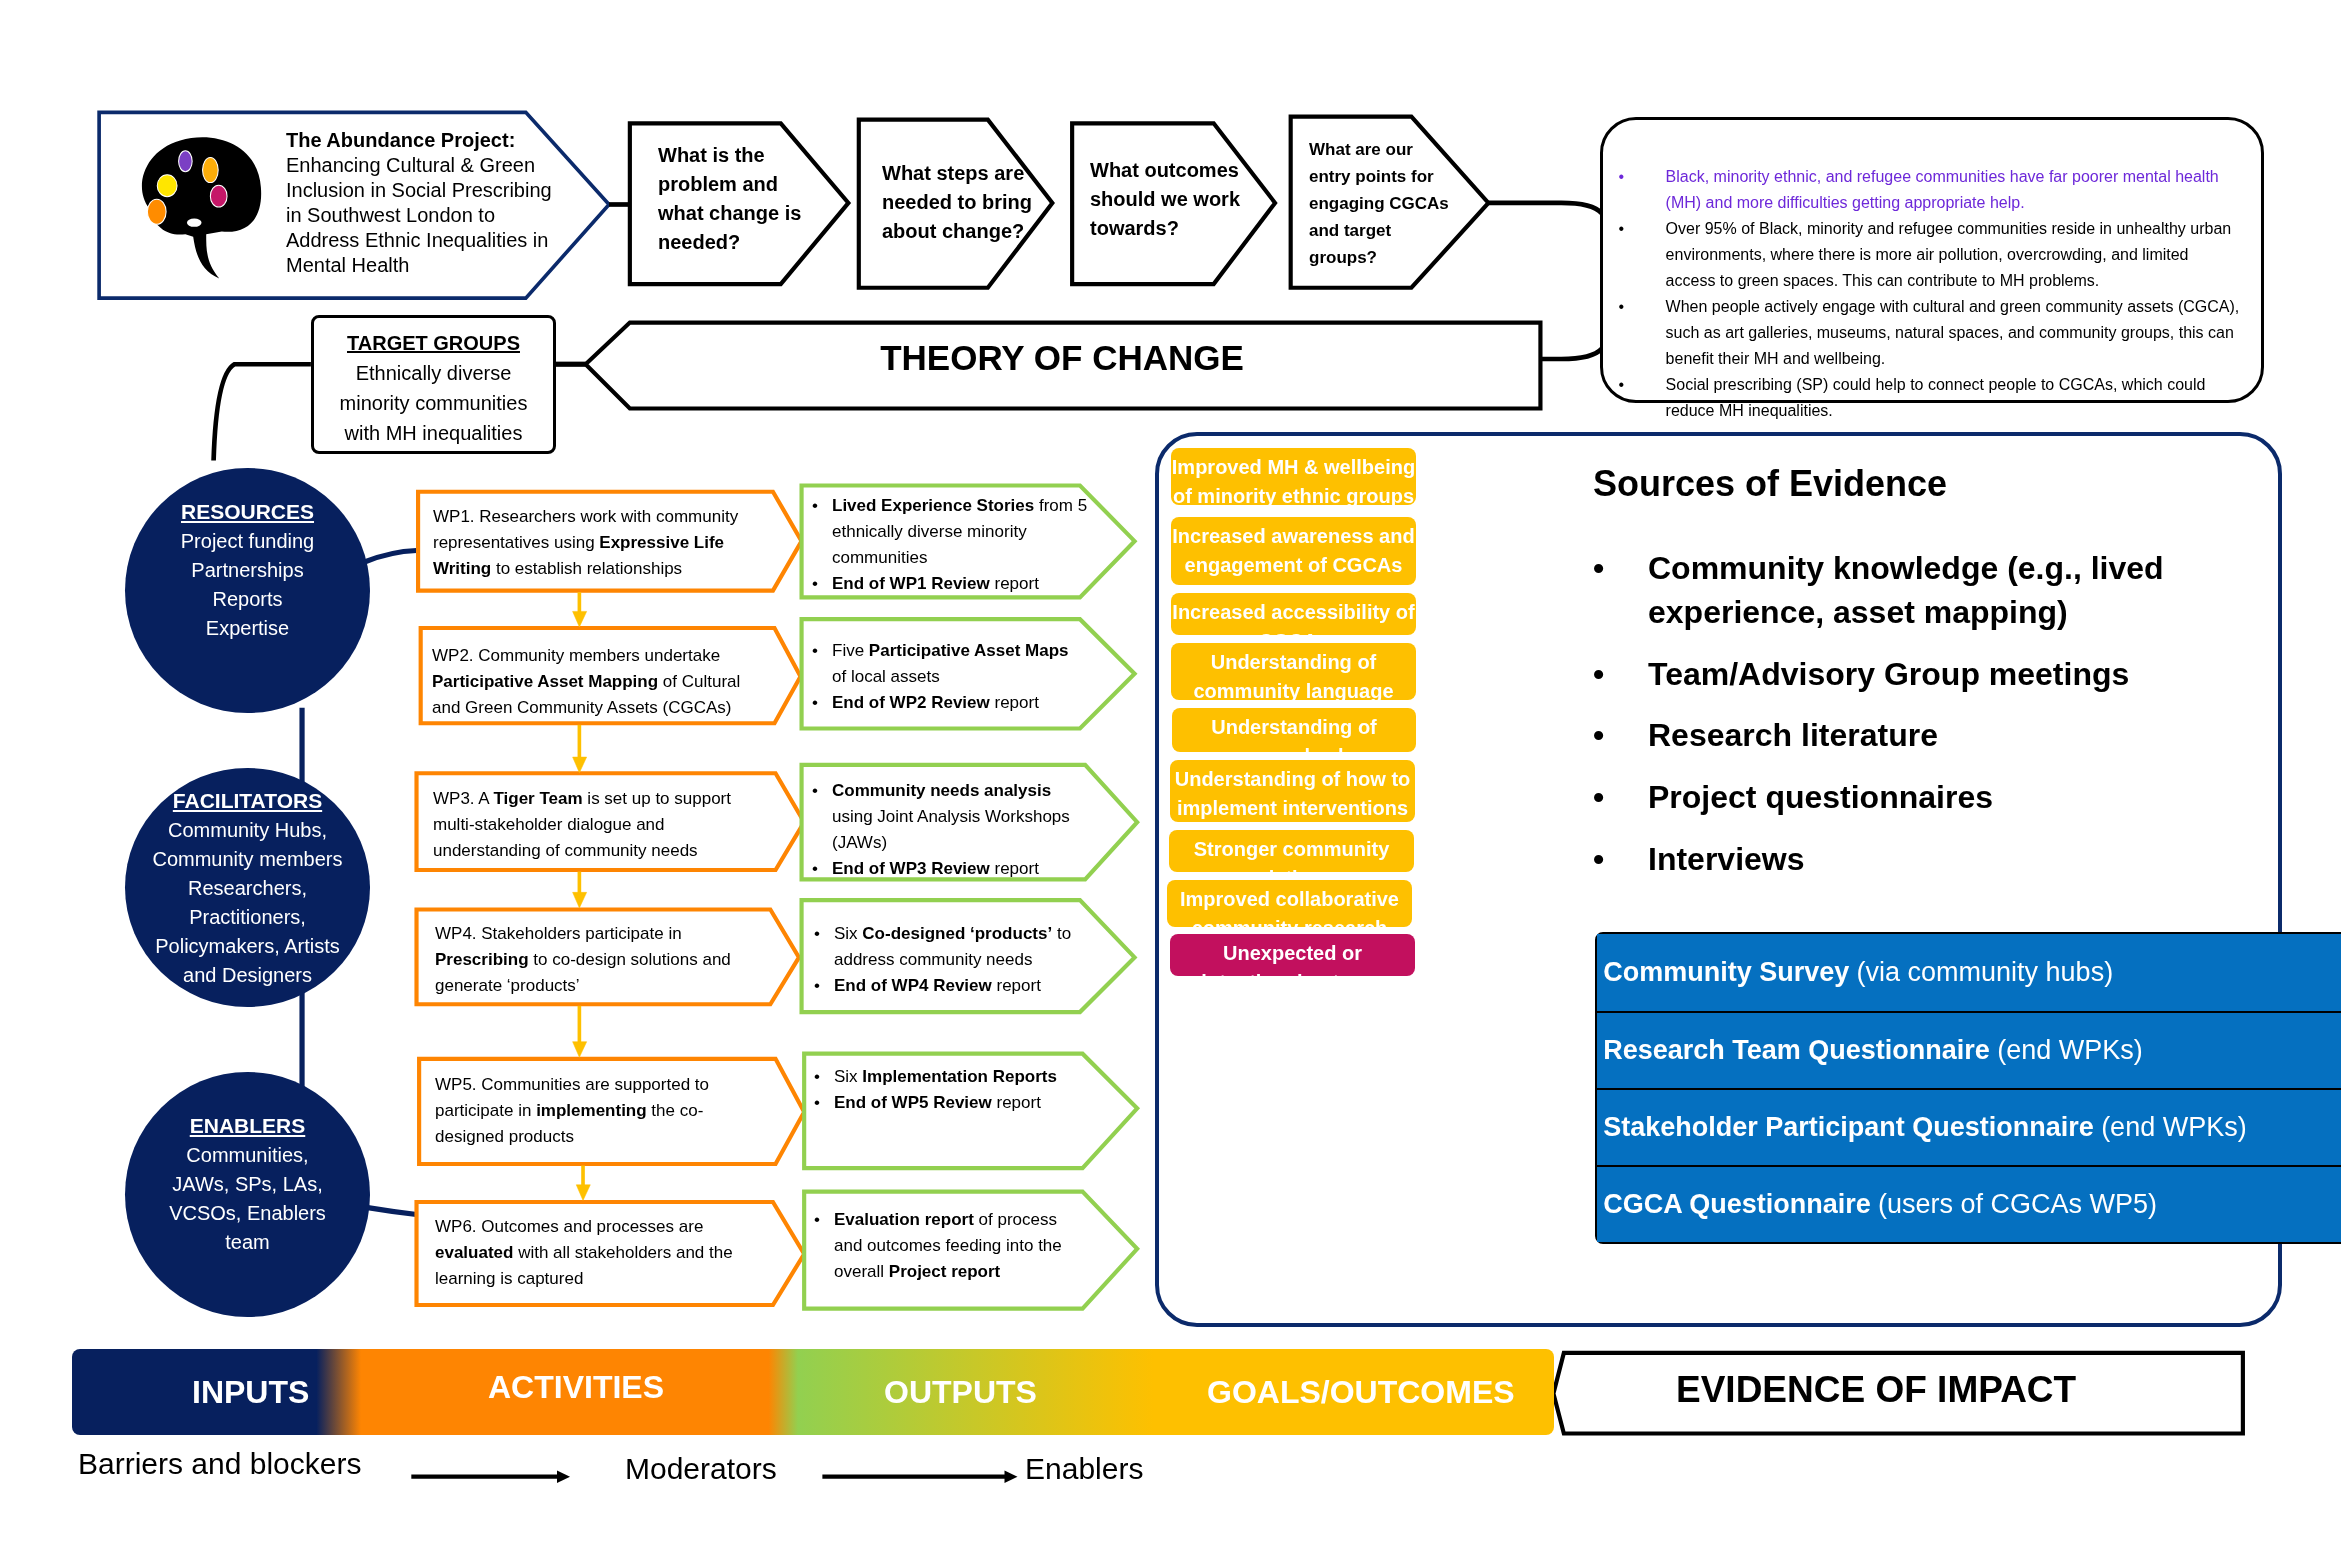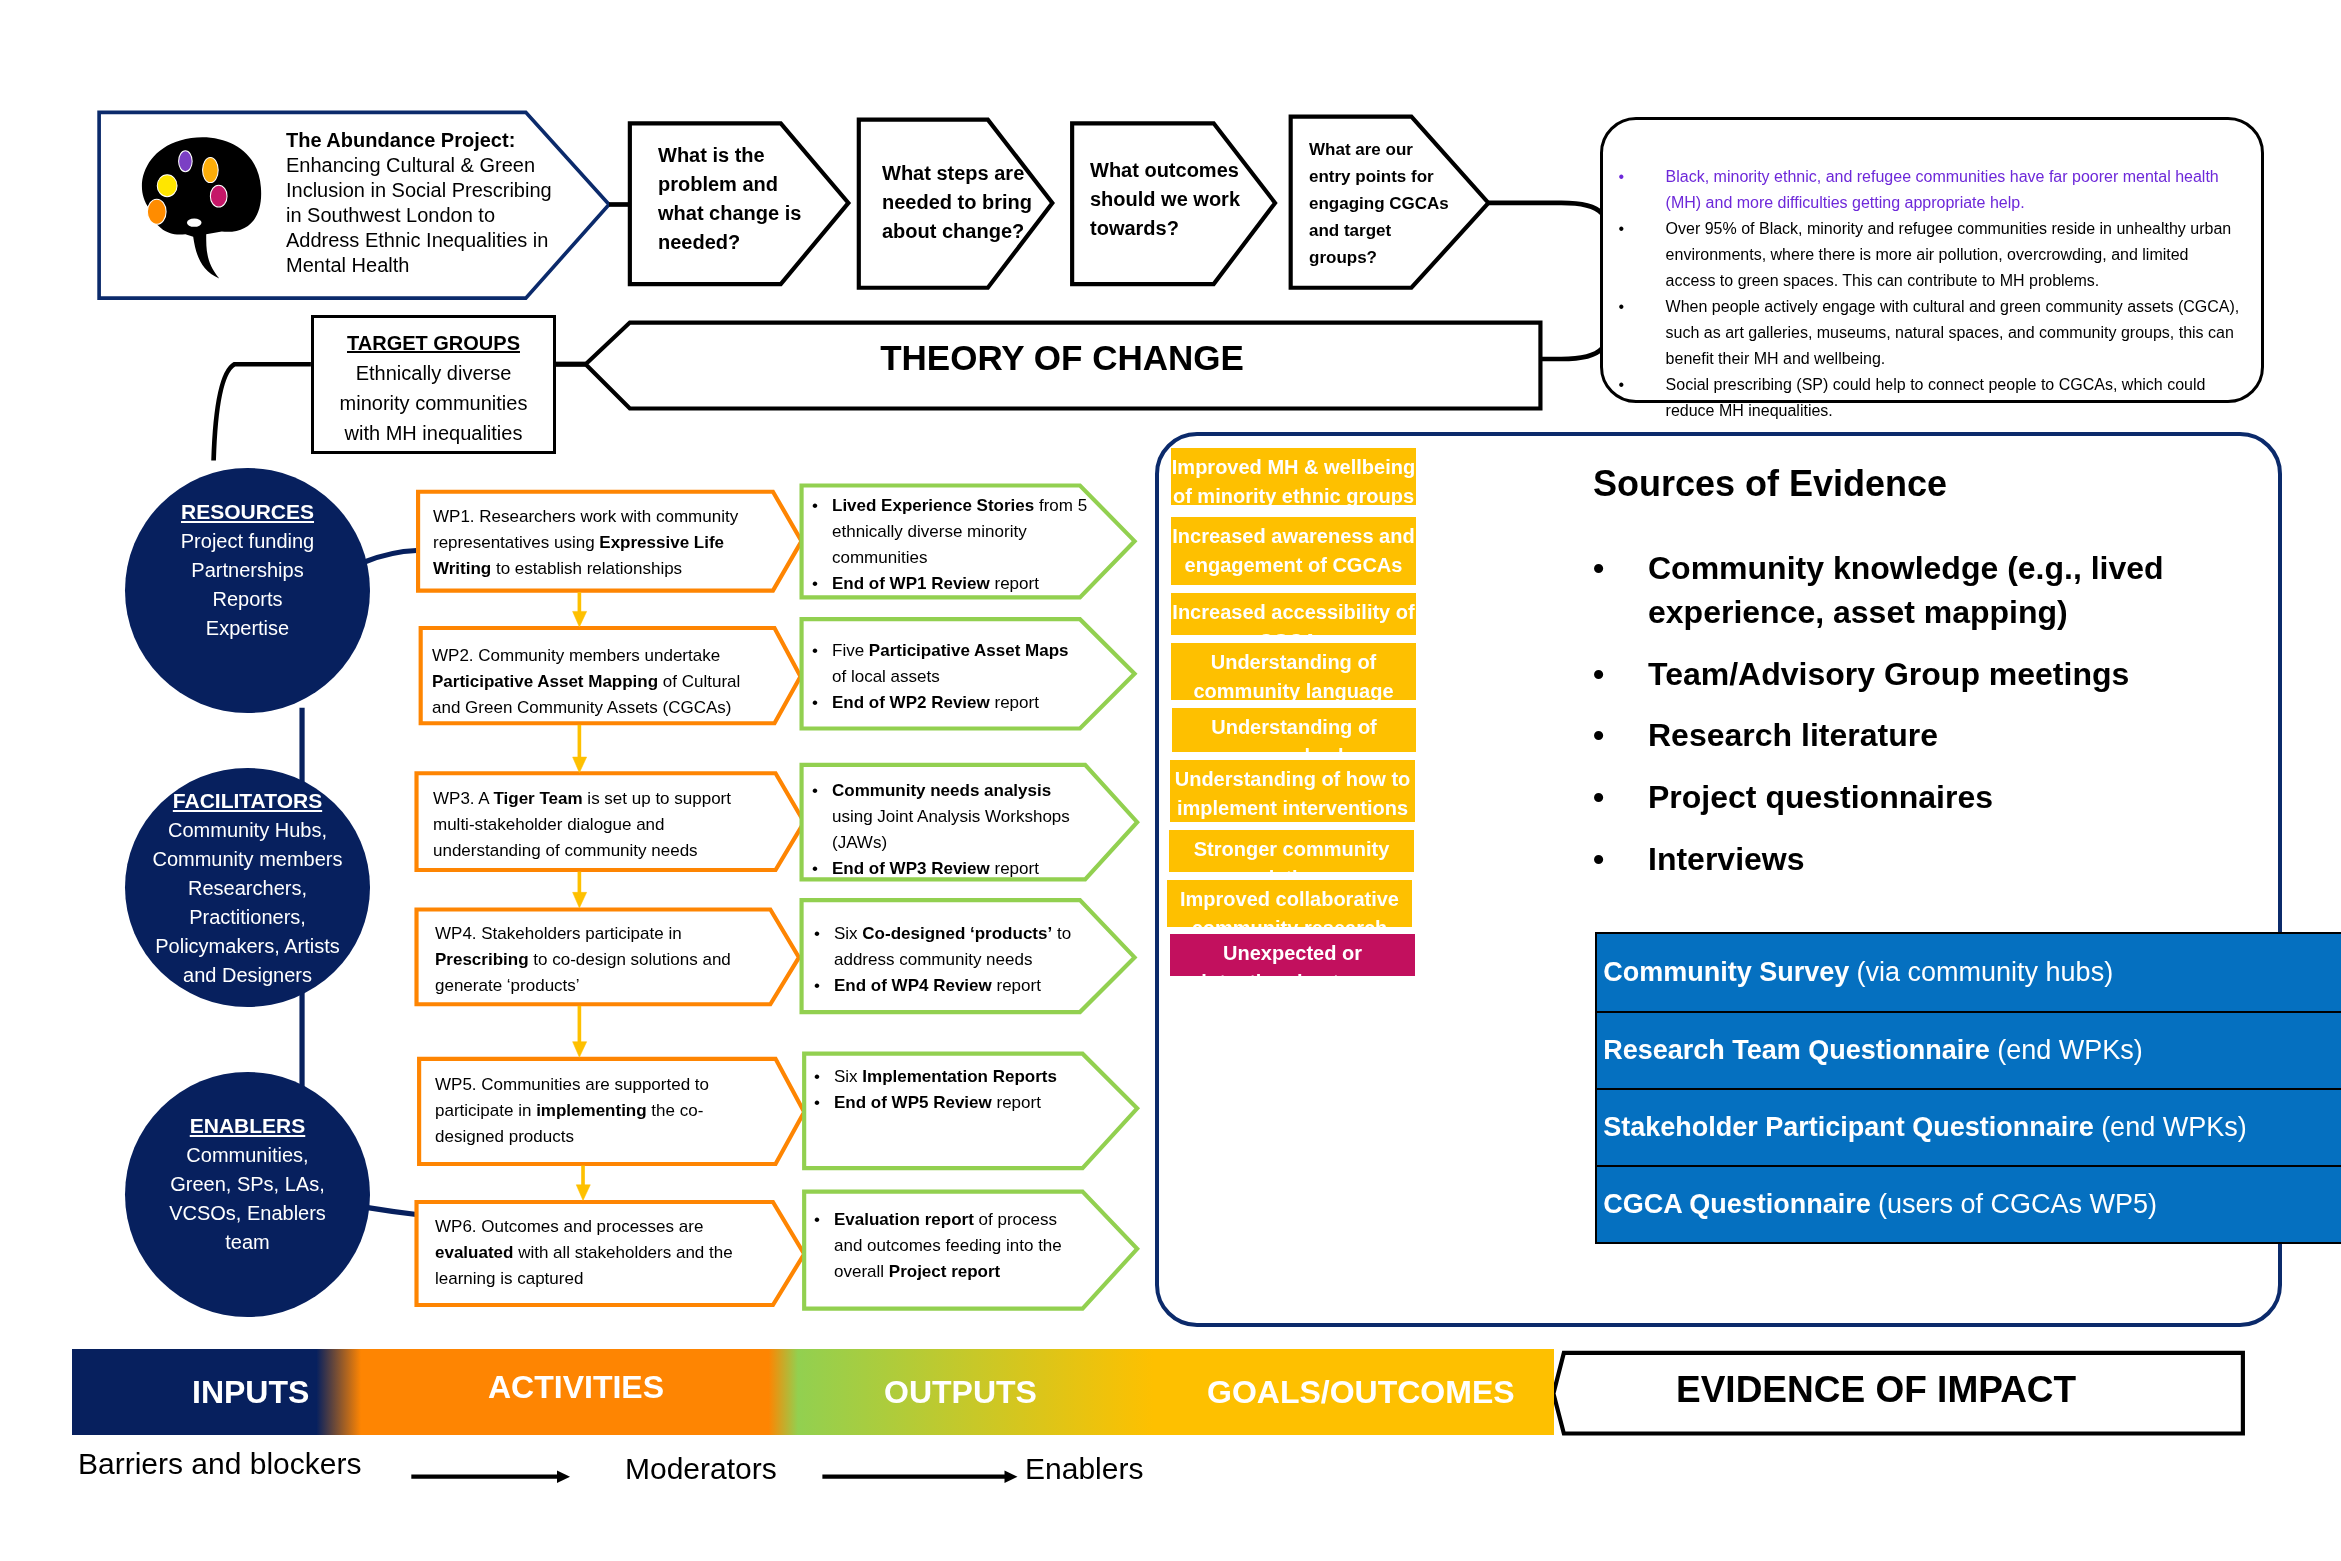--- a/index.html
+++ b/index.html
@@ -1,17 +1,17 @@
 <!DOCTYPE html>
 <html style="font-size:8.3px"><head>
 <meta charset="utf-8">
 <style>
   html,body{margin:0;padding:0;background:#fff;}
   body{width:2342px;height:1561px;position:relative;overflow:hidden;font-family:"Liberation Sans","DejaVu Sans",sans-serif;color:#000;}
-  .abs{position:absolute;box-sizing:border-box;}
+  .abs{position:absolute;box-sizing:border-box;border-radius:8px;}
   svg.shape{position:absolute;left:0;top:0;overflow:visible;}
   .txt{position:absolute;box-sizing:border-box;}
   b{font-weight:bold;}
 
   
   #title-text{left:286px;top:128px;width:276px;font-size:20px;line-height:25px;}
   #title-text .t-bold{font-weight:bold;display:block;}
 
   
   .q-text{font-weight:bold;font-size:20px;line-height:29px;}
@@ -180,21 +180,21 @@
   <div class="c-item">Community Hubs,</div>
   <div class="c-item">Community members</div>
   <div class="c-item">Researchers,</div>
   <div class="c-item">Practitioners,</div>
   <div class="c-item">Policymakers, Artists</div>
   <div class="c-item">and Designers</div>
 </div>
 <div class="abs circle" id="circle-enablers">
   <div class="c-title">ENABLERS</div>
   <div class="c-item">Communities,</div>
-  <div class="c-item">Green, SPs, LAs,</div>
+  <div class="c-item">JAWs, SPs, LAs,</div>
   <div class="c-item">VCSOs, Enablers</div>
   <div class="c-item">team</div>
 </div>
 
 <div class="txt wp-text" style="left:433px;top:504px;width:338px;"><span>WP1. Researchers work with community representatives using </span><b>Expressive Life Writing</b><span> to establish relationships</span></div>
 <div class="txt wp-text" style="left:432px;top:643px;width:338px;"><span>WP2. Community members undertake </span><b>Participative Asset Mapping</b><span> of Cultural and Green Community Assets (CGCAs)</span></div>
 <div class="txt wp-text" style="left:433px;top:786px;width:333px;"><span>WP3. A </span><b>Tiger Team</b><span> is set up to support multi-stakeholder dialogue and understanding of community needs</span></div>
 <div class="txt wp-text" style="left:435px;top:921px;width:333px;"><span>WP4. Stakeholders participate in </span><b>Prescribing</b><span> to co-design solutions and generate ‘products’</span></div>
 <div class="txt wp-text" style="left:435px;top:1072px;width:312px;"><span>WP5. Communities are supported to participate in </span><b>implementing</b><span> the co-designed products</span></div>
 <div class="txt wp-text" style="left:435px;top:1214px;width:333px;"><span>WP6. Outcomes and processes are </span><b>evaluated</b><span> with all stakeholders and the learning is captured</span></div>

